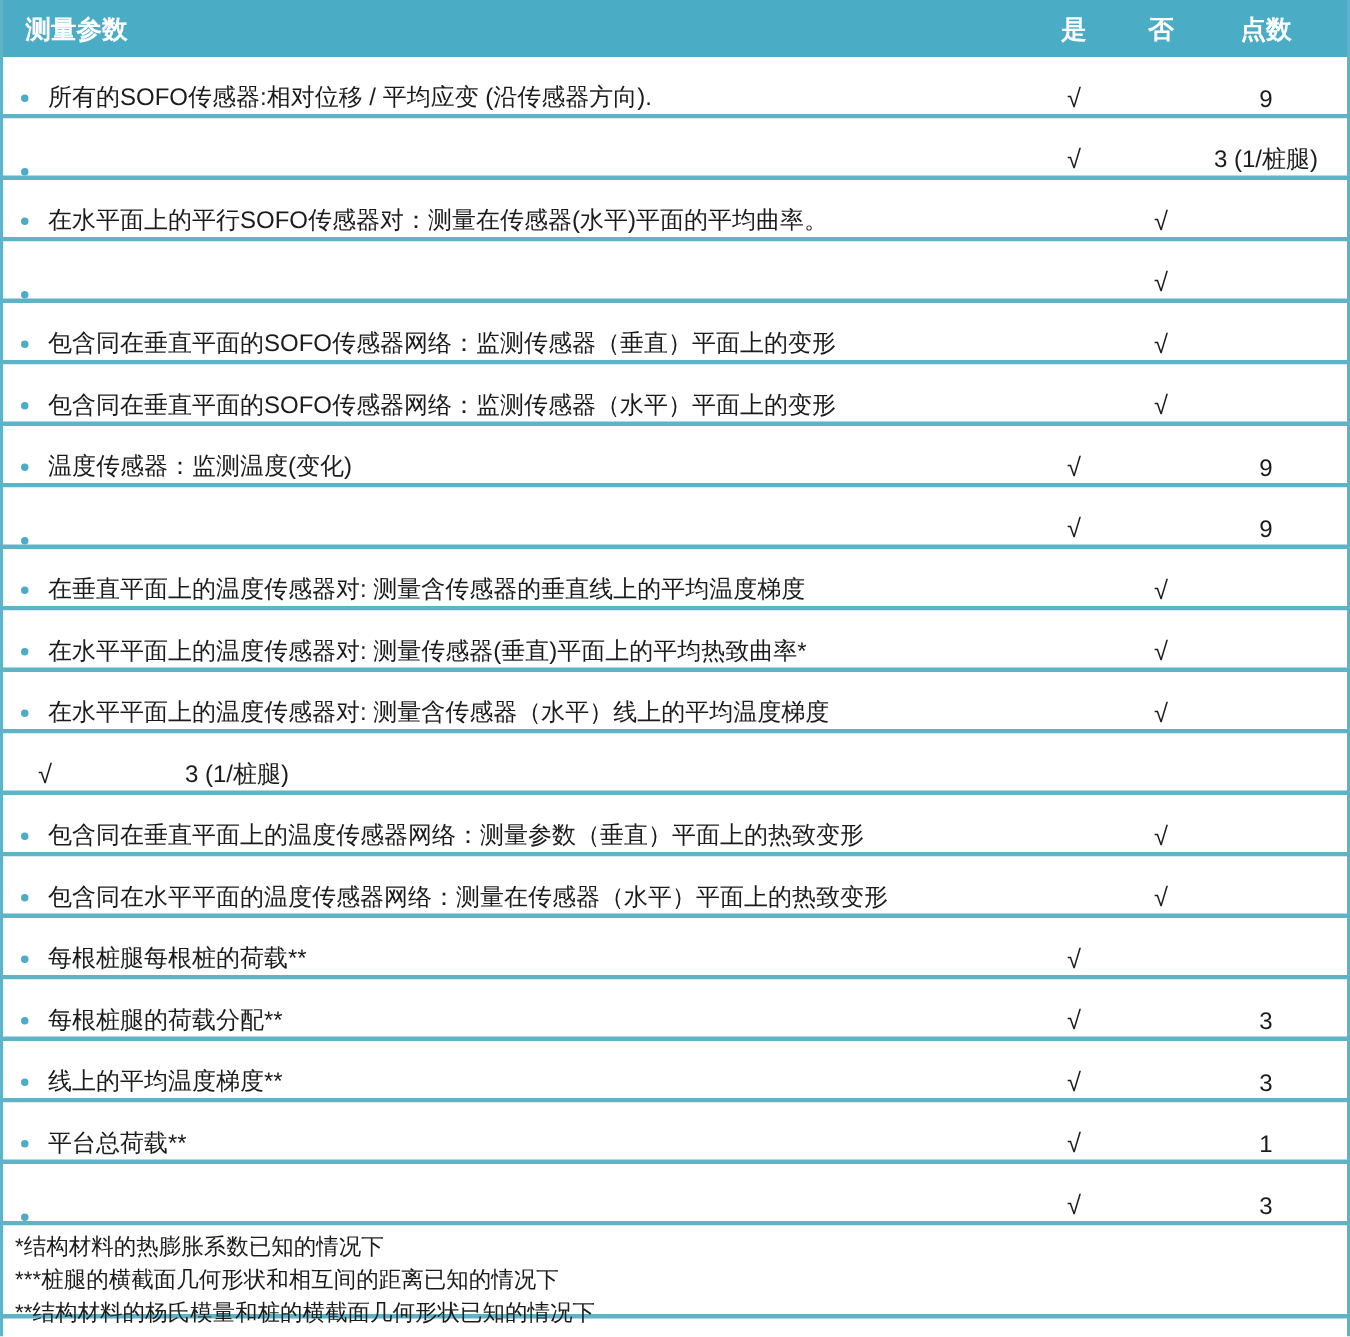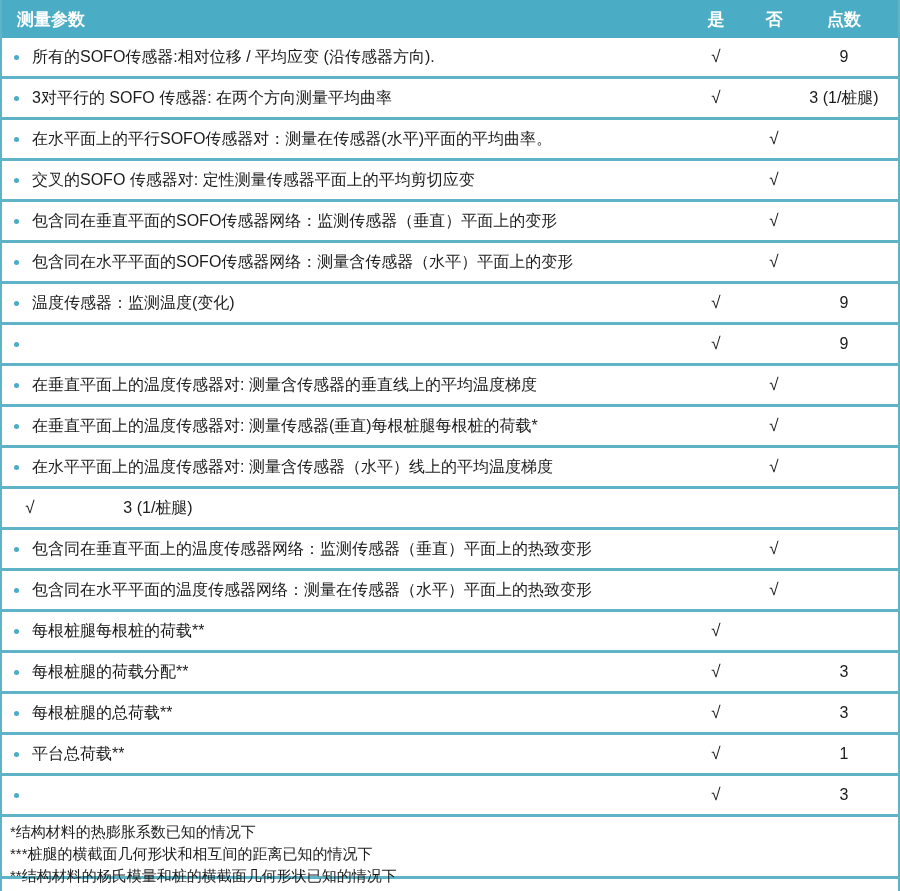--- a/index.html
+++ b/index.html
@@ -26,21 +26,21 @@
     font-size: 17px;
   }
   .header-row .col-param { padding-left: 15px; }
   .col-param { flex: 1; min-width: 0; display: flex; align-items: center; }
   .col-yes   { width: 56px; text-align: center; flex: none; white-space: nowrap; }
   .col-no    { width: 60px; text-align: center; flex: none; white-space: nowrap; }
   .col-points{ width: 94px; text-align: center; flex: none; white-space: nowrap; padding-right: 14px; }
   .row {
     height: 41px;
     display: flex;
-    align-items: center;
+    align-items: flex-end;
     border-bottom: 3px solid var(--border-c);
     background: #ffffff;
     font-size: 16px;
   }
   .bullet {
     width: 5px;
     height: 5px;
     border-radius: 50%;
     background: var(--bullet-c);
     margin: 0 13px 0 12px;
@@ -82,61 +82,59 @@
         <span class="param-text">所有的SOFO传感器:相对位移 / 平均应变 (沿传感器方向).</span>
       </div>
       <div class="col-yes check">√</div>
       <div class="col-no check"></div>
       <div class="col-points points-val">9</div>
     </div>
 
     <div class="row">
       <div class="col-param">
         <span class="bullet"></span>
-        <span class="param-text">3对平行的 SOFO 传感器: 在两个方向测量平均曲率</span>
       </div>
       <div class="col-yes check">√</div>
       <div class="col-no check"></div>
       <div class="col-points points-val">3 (1/桩腿)</div>
     </div>
 
     <div class="row">
       <div class="col-param">
         <span class="bullet"></span>
         <span class="param-text">在水平面上的平行SOFO传感器对：测量在传感器(水平)平面的平均曲率。</span>
       </div>
       <div class="col-yes check"></div>
       <div class="col-no check">√</div>
       <div class="col-points points-val"></div>
     </div>
 
     <div class="row">
       <div class="col-param">
         <span class="bullet"></span>
-        <span class="param-text">交叉的SOFO 传感器对: 定性测量传感器平面上的平均剪切应变</span>
       </div>
       <div class="col-yes check"></div>
       <div class="col-no check">√</div>
       <div class="col-points points-val"></div>
     </div>
 
     <div class="row">
       <div class="col-param">
         <span class="bullet"></span>
         <span class="param-text">包含同在垂直平面的SOFO传感器网络：监测传感器（垂直）平面上的变形</span>
       </div>
       <div class="col-yes check"></div>
       <div class="col-no check">√</div>
       <div class="col-points points-val"></div>
     </div>
 
     <div class="row">
       <div class="col-param">
         <span class="bullet"></span>
-        <span class="param-text">包含同在水平平面的SOFO传感器网络：测量含传感器（水平）平面上的变形</span>
+        <span class="param-text">包含同在垂直平面的SOFO传感器网络：监测传感器（水平）平面上的变形</span>
       </div>
       <div class="col-yes check"></div>
       <div class="col-no check">√</div>
       <div class="col-points points-val"></div>
     </div>
 
     <div class="row">
       <div class="col-param">
         <span class="bullet"></span>
         <span class="param-text">温度传感器：监测温度(变化)</span>
@@ -161,21 +159,21 @@
         <span class="param-text">在垂直平面上的温度传感器对: 测量含传感器的垂直线上的平均温度梯度</span>
       </div>
       <div class="col-yes check"></div>
       <div class="col-no check">√</div>
       <div class="col-points points-val"></div>
     </div>
 
     <div class="row">
       <div class="col-param">
         <span class="bullet"></span>
-        <span class="param-text">在垂直平面上的温度传感器对: 测量传感器(垂直)每根桩腿每根桩的荷载*</span>
+        <span class="param-text">在水平平面上的温度传感器对: 测量传感器(垂直)平面上的平均热致曲率*</span>
       </div>
       <div class="col-yes check"></div>
       <div class="col-no check">√</div>
       <div class="col-points points-val"></div>
     </div>
 
     <div class="row">
       <div class="col-param">
         <span class="bullet"></span>
         <span class="param-text">在水平平面上的温度传感器对: 测量含传感器（水平）线上的平均温度梯度</span>
@@ -187,21 +185,21 @@
 
     <div class="row">
       <div class="col-yes check">√</div>
       <div class="col-no check"></div>
       <div class="col-points points-val">3 (1/桩腿)</div>
     </div>
 
     <div class="row">
       <div class="col-param">
         <span class="bullet"></span>
-        <span class="param-text">包含同在垂直平面上的温度传感器网络：监测传感器（垂直）平面上的热致变形</span>
+        <span class="param-text">包含同在垂直平面上的温度传感器网络：测量参数（垂直）平面上的热致变形</span>
       </div>
       <div class="col-yes check"></div>
       <div class="col-no check">√</div>
       <div class="col-points points-val"></div>
     </div>
 
     <div class="row">
       <div class="col-param">
         <span class="bullet"></span>
         <span class="param-text">包含同在水平平面的温度传感器网络：测量在传感器（水平）平面上的热致变形</span>
@@ -227,21 +225,21 @@
         <span class="param-text">每根桩腿的荷载分配**</span>
       </div>
       <div class="col-yes check">√</div>
       <div class="col-no check"></div>
       <div class="col-points points-val">3</div>
     </div>
 
     <div class="row">
       <div class="col-param">
         <span class="bullet"></span>
-        <span class="param-text">每根桩腿的总荷载**</span>
+        <span class="param-text">线上的平均温度梯度**</span>
       </div>
       <div class="col-yes check">√</div>
       <div class="col-no check"></div>
       <div class="col-points points-val">3</div>
     </div>
 
     <div class="row">
       <div class="col-param">
         <span class="bullet"></span>
         <span class="param-text">平台总荷载**</span>

